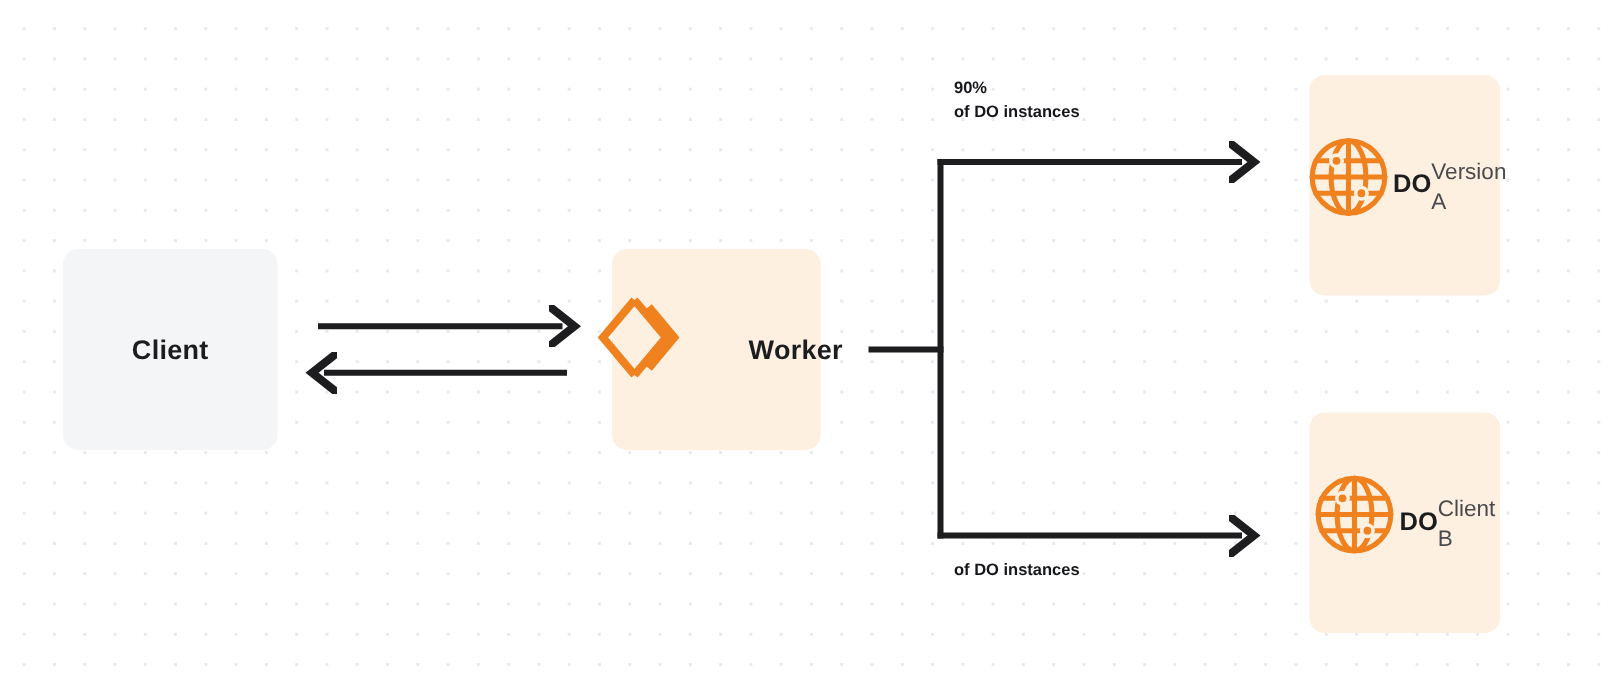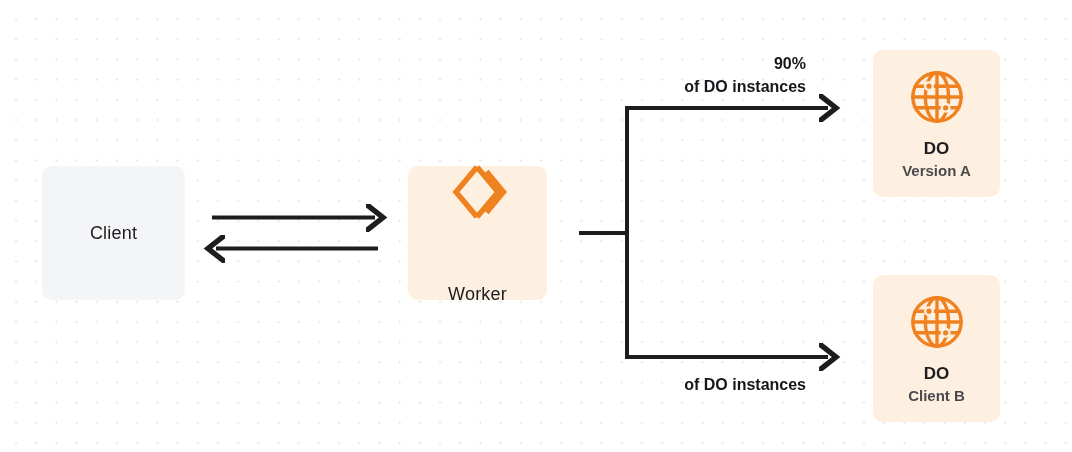--- a/index.html
+++ b/index.html
@@ -21,21 +21,21 @@
     position: absolute;
     left: 0;
     top: 0;
     width: 1072px;
     height: 452px;
   }
   .node {
     position: absolute;
     border-radius: 10px;
     display: flex;
-    flex-direction: column;
+    flex-direction: row;
     align-items: center;
     justify-content: center;
     box-sizing: border-box;
   }
   .node-client {
     left: 42px;
     top: 166px;
     width: 143px;
     height: 134px;
     background: #f4f5f7;
@@ -57,49 +57,49 @@
   }
   .node-do-b {
     left: 873px;
     top: 275px;
     width: 127px;
     height: 147px;
     background: #fdf0e1;
   }
   .node-title {
     font-size: 18px;
-    font-weight: normal;
+    font-weight: bold;
     color: #1d1d1f;
     letter-spacing: 0.2px;
     line-height: 1.25;
   }
   .node-title-sm {
     font-size: 17px;
     font-weight: bold;
     color: #1d1d1f;
     line-height: 1.2;
   }
   .node-sub {
     font-size: 15px;
-    font-weight: bold;
+    font-weight: normal;
     color: #4a4a4d;
     line-height: 1.3;
     margin-top: 2px;
   }
   .icon-wrap {
     display: block;
     line-height: 0;
   }
   .worker-icon-wrap { margin-bottom: 16px; }
   .globe-icon-wrap { margin-bottom: 12px; }
 
   .edge-label {
     position: absolute;
-    text-align: right;
-    font-size: 16px;
+    text-align: left;
+    font-size: 11px;
     font-weight: bold;
     color: #14161a;
     line-height: 1.45;
     white-space: nowrap;
   }
   .edge-label-top {
     left: 636px;
     top: 52px;
     width: 170px;
   }

